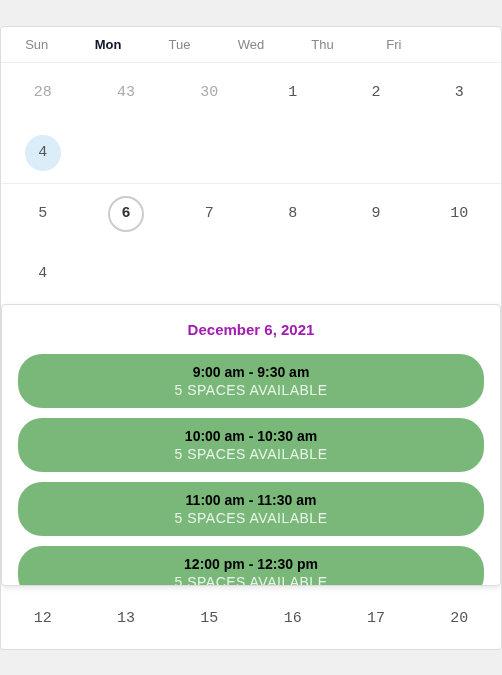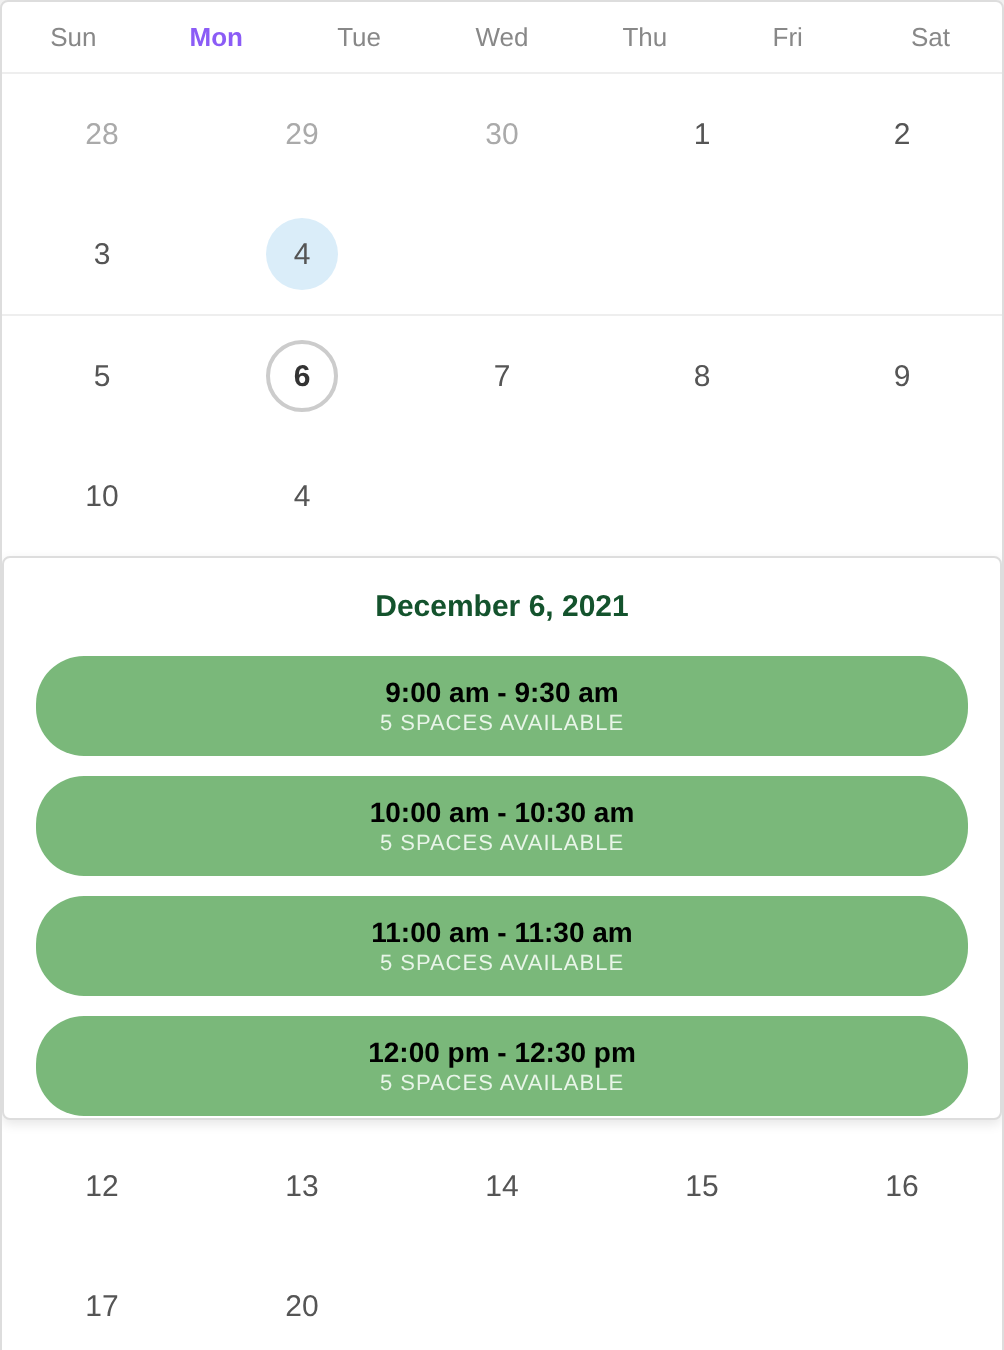--- a/index.html
+++ b/index.html
@@ -33,28 +33,29 @@
 
     .day-header {
       text-align: center;
       padding: 10px 4px;
       font-size: 13px;
       color: #888;
       font-weight: normal;
     }
 
     .day-header.highlight {
-      color: #8b5cf6;
+      color: #0f172a;
       font-weight: bold;
     }
 
     .calendar-row {
       display: grid;
-      grid-template-columns: repeat(5, 1fr);
+      grid-template-columns: repeat(6, 1fr);
       border-bottom: 1px solid #eee;
+      font-family: Liberation Mono, monospace;
     }
 
     .calendar-row.bottom-row {
       border-bottom: none;
     }
 
     .calendar-day {
       text-align: center;
       padding: 12px 4px;
       font-size: 15px;
@@ -108,41 +109,41 @@
     }
 
     .detail-panel-inner {
       padding: 16px 16px 8px 16px;
     }
 
     .detail-date {
       text-align: center;
       font-size: 15px;
       font-weight: bold;
-      color: #14532d;
+      color: #a21caf;
       margin-bottom: 16px;
     }
 
     .time-slot {
       background: #7ab87a;
       border-radius: 24px;
       padding: 10px 16px;
       margin-bottom: 10px;
       text-align: center;
       cursor: pointer;
     }
 
     .time-slot .time-range {
       font-size: 14px;
       font-weight: bold;
       color: #000000;
     }
 
     .time-slot .spaces {
-      font-size: 11px;
+      font-size: 14px;
       color: #e8f5e8;
       letter-spacing: 0.5px;
       margin-top: 2px;
     }
 
     
     .detail-panel::-webkit-scrollbar {
       width: 8px;
     }
     .detail-panel::-webkit-scrollbar-track {
@@ -158,26 +159,25 @@
 
 <div class="calendar-container">
 
   <div class="calendar-header">
     <div class="day-header">Sun</div>
     <div class="day-header highlight">Mon</div>
     <div class="day-header">Tue</div>
     <div class="day-header">Wed</div>
     <div class="day-header">Thu</div>
     <div class="day-header">Fri</div>
-    <div class="day-header">Sat</div>
   </div>
 
   <div class="calendar-row">
     <div class="calendar-day"><span class="day-circle">28</span></div>
-    <div class="calendar-day"><span class="day-circle">29</span></div>
+    <div class="calendar-day"><span class="day-circle">43</span></div>
     <div class="calendar-day"><span class="day-circle">30</span></div>
     <div class="calendar-day current-month"><span class="day-circle">1</span></div>
     <div class="calendar-day current-month"><span class="day-circle">2</span></div>
     <div class="calendar-day current-month"><span class="day-circle">3</span></div>
     <div class="calendar-day current-month highlighted"><span class="day-circle" style="background:#daedf9;">4</span></div>
   </div>
 
   <div style="position:relative;">
     <div class="calendar-row" style="border-bottom:none;">
       <div class="calendar-day current-month"><span class="day-circle">5</span></div>
@@ -217,19 +217,18 @@
         </div>
       </div>
     </div>
   </div>
 
   <div style="height: 285px;"></div>
 
   <div class="calendar-row bottom-row">
     <div class="calendar-day current-month"><span class="day-circle">12</span></div>
     <div class="calendar-day current-month"><span class="day-circle">13</span></div>
-    <div class="calendar-day current-month"><span class="day-circle">14</span></div>
     <div class="calendar-day current-month"><span class="day-circle">15</span></div>
     <div class="calendar-day current-month"><span class="day-circle">16</span></div>
     <div class="calendar-day current-month"><span class="day-circle">17</span></div>
     <div class="calendar-day current-month"><span class="day-circle">20</span></div>
   </div>
 </div>
 
 </body></html>

